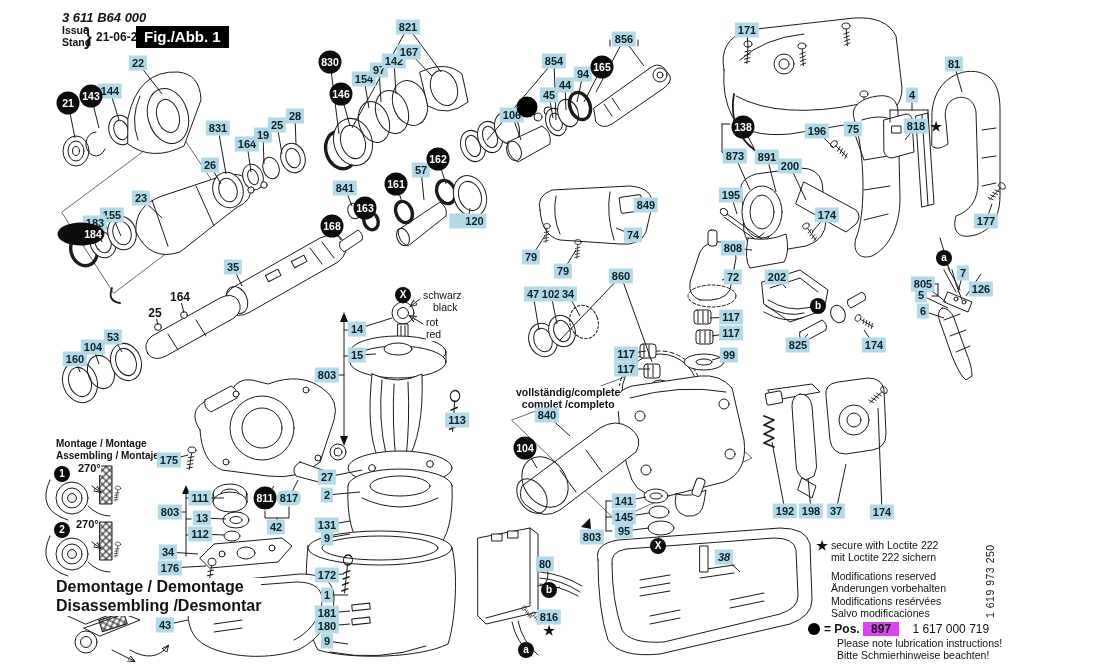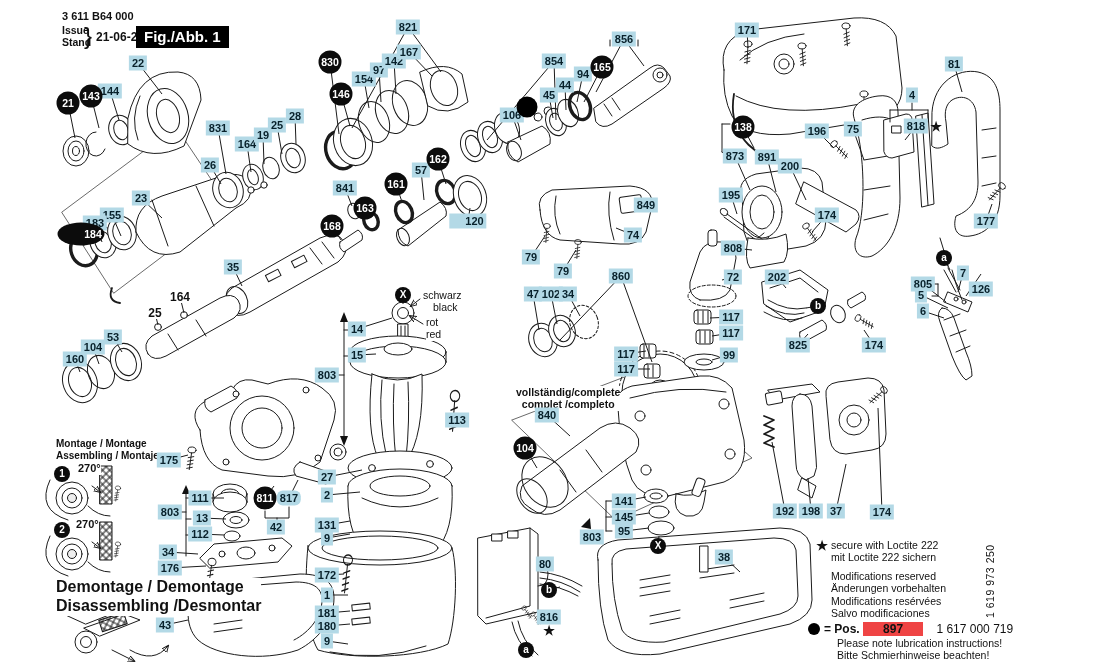--- a/index.html
+++ b/index.html
@@ -20,31 +20,31 @@
 .lbl.plain{background:#fff;color:#111;padding:0 1px;font-size:12px;}
 .lbl.dot{background:#0c0c0c;color:#fff;width:23px;height:23px;border-radius:50%;
      display:flex;align-items:center;justify-content:center;font-size:10.5px;}
 .lbl.letter{background:#0c0c0c;color:#fff;width:16px;height:16px;border-radius:50%;
      display:flex;align-items:center;justify-content:center;font-size:10px;}
 .lbl.star{background:transparent;font-size:13px;color:#111;}
 .lbl.bigdot{background:#000;width:21px;height:21px;border-radius:50%;}
 .lbl.smalldot{background:#000;width:12px;height:12px;border-radius:50%;}
 .note{position:absolute;font-size:10.5px;line-height:1.18;z-index:4;background:#fff;}
 .note.b{font-weight:bold;}
-#hdr-part{position:absolute;left:62px;top:10px;font-weight:bold;font-size:11px;z-index:4;}
+#hdr-part{position:absolute;left:62px;top:10px;font-weight:bold;font-size:13px;z-index:4;font-style:italic;}
 #hdr-issue{position:absolute;left:62px;top:25px;font-weight:bold;font-size:10.5px;line-height:1.1;z-index:4;}
 #hdr-brace{position:absolute;left:84px;top:22px;font-size:24px;font-weight:normal;z-index:4;}
 #hdr-date{position:absolute;left:96px;top:30px;font-weight:bold;font-size:12px;z-index:4;}
 #fig-box{position:absolute;left:136px;top:26px;background:#000;color:#fff;
      font-weight:bold;font-size:15px;padding:2px 8px 3px;z-index:4;}
 #docnum{position:absolute;left:984px;top:618px;transform:rotate(-90deg);
      transform-origin:left top;font-size:10.5px;letter-spacing:.5px;z-index:4;}
 #pos-line{position:absolute;left:824px;top:622px;font-size:12px;z-index:4;background:#fff;}
 #pos-line .eq{font-weight:bold;}
-#pos-line .hl{font-weight:bold;background:#ef4444;padding:0 20px;}
+#pos-line .hl{font-weight:bold;background:#d946ef;padding:0 8px;}
 #pos-line .code{margin-left:10px;font-weight:normal;}
 </style>
 </head>
 <body>
 
 <svg id="art" width="1116" height="666" viewBox="0 0 1116 666">
   <defs>
     <pattern id="ht" width="5" height="5" patternUnits="userSpaceOnUse" patternTransform="rotate(45)">
       <rect width="5" height="5" fill="#fff" stroke="none"></rect>
       <line x1="0" y1="0" x2="0" y2="5" stroke="#666" stroke-width="1"></line>
@@ -716,21 +716,21 @@
     <div class="lbl box" style="left: 170px; top: 568px;">176</div>
     <div class="lbl box" style="left: 165px; top: 625px;">43</div>
     <div class="lbl dot" style="left: 265px; top: 498px;">811</div>
     <div class="lbl box" style="left: 289px; top: 498px; border-radius: 6px;">817</div>
     <div class="lbl box" style="left: 276px; top: 527px;">42</div>
     <div class="lbl box" style="left: 545px; top: 564px;">80</div>
     <div class="lbl letter" style="left: 549px; top: 590px;">b</div>
     <div class="lbl box" style="left: 549px; top: 617px;">816</div>
     <div class="lbl star" style="left: 549px; top: 630px;">★</div>
     <div class="lbl letter" style="left: 526px; top: 650px;">a</div>
-    <div class="lbl box" style="left: 724px; top: 557px;">38</div>
+    <div class="lbl box" style="left: 724px; top: 557px; font-style: italic;">38</div>
     <div class="lbl box" style="left: 785px; top: 511px;">192</div>
     <div class="lbl box" style="left: 811px; top: 511px;">198</div>
     <div class="lbl box" style="left: 836px; top: 511px;">37</div>
     <div class="lbl box" style="left: 882px; top: 512px;">174</div>
     <div class="lbl letter" style="left: 62px; top: 474px;">1</div>
     <div class="lbl letter" style="left: 62px; top: 530px;">2</div>
     <div class="lbl star" style="left: 822px; top: 545px;">★</div>
     <div class="lbl smalldot" style="left: 814px; top: 629px;"></div>
   </div>
 

